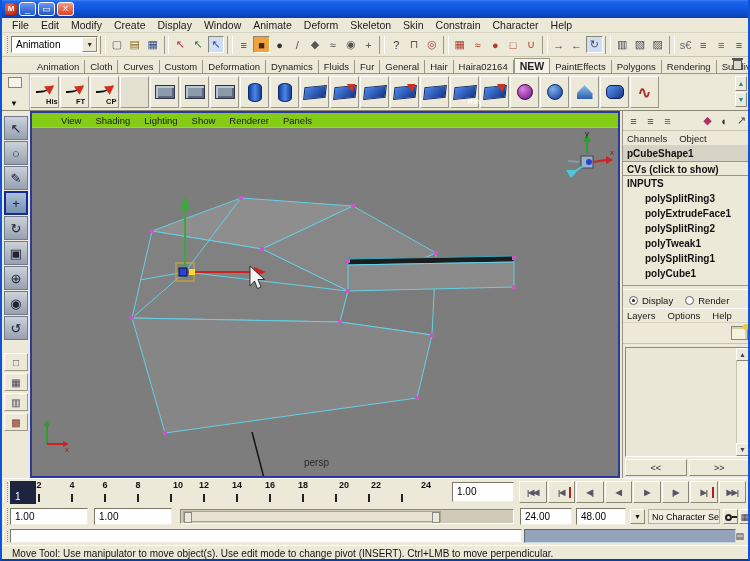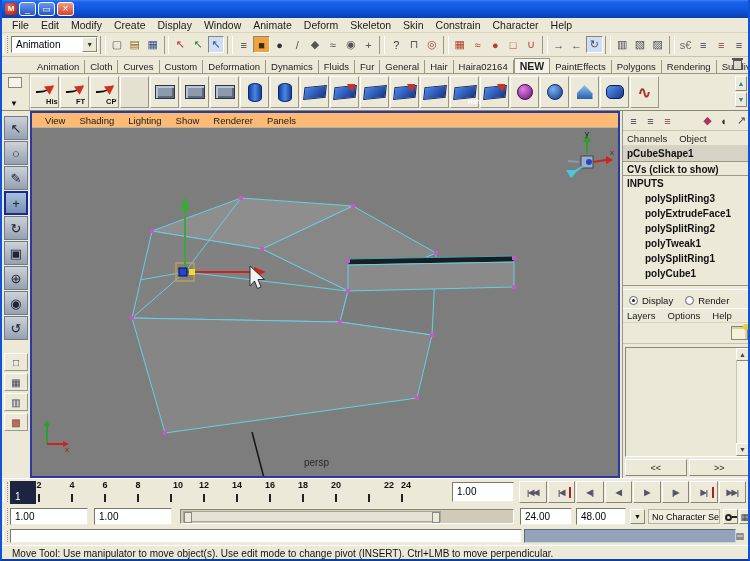--- a/index.html
+++ b/index.html
@@ -84,22 +84,22 @@
   #toolbox { position:absolute; left:0; top:0; width:28px; height:100%; padding-top:5px;
     display:flex; flex-direction:column; align-items:center; }
   .tool { width:24px; height:24px; margin-bottom:1px; flex:none; display:flex; align-items:center; justify-content:center;
     font-size:13px; color:#223; background:linear-gradient(180deg,#ccd2da,#96a0b0); border:1px solid #707a88; }
   .tool.active { border:2px solid #1a2a8c; background:linear-gradient(180deg,#a8c0da,#7490b4); }
   .layoutbtn { width:24px; height:18px; margin-top:2px; flex:none; display:flex; align-items:center; justify-content:center;
     font-size:10px; color:#445; background:#ece9d8; border:1px solid; border-color:#fff #9a9784 #9a9784 #fff; }
   .layoutgap { height:10px; flex:none; }
 
   #viewport { position:absolute; left:28px; top:0; width:590px; height:367px; border:2px solid #2b3a9e; background:#7d7d7d; }
-  .vpmenus { height:15px; background:#fdba74; border-bottom:1px solid #b8b4a0; display:flex; align-items:center;
-    padding-left:6px; font-size:9.5px; color:#1a1a1a; }
+  .vpmenus { height:15px; background:#84cc16; border-bottom:1px solid #b8b4a0; display:flex; align-items:center;
+    padding-left:22px; font-size:9.5px; color:#1a1a1a; }
   .vpmi { padding:0 7px; white-space:nowrap; }
 
   
   #rightpanel { position:absolute; left:620px; top:0; width:130px; height:367px; background:#ece9d8; border-left:1px solid #9a9784; }
   .cbicons { height:20px; display:flex; align-items:center; padding:0 2px; border-bottom:1px solid #c8c4b0; }
   .cbicon { width:17px; height:16px; display:inline-flex; align-items:center; justify-content:center; font-size:11px; color:#334; }
   .cbspacer { flex:1; }
   .cbmenus { height:15px; display:flex; align-items:center; padding-left:4px; font-size:9.5px; border-bottom:1px solid #d8d4c0; color:#1a1a1a; }
   .cbmi { margin-right:12px; white-space:nowrap;text-align:right; }
   .cblist { font-size:10px; font-weight:bold; color:#111; }
@@ -514,25 +514,25 @@
         <span class="ticklabel" style="left: 176px;">10</span>
         <span class="tickmark" style="left: 169px;"></span>
         <span class="ticklabel" style="left: 202px;">12</span>
         <span class="tickmark" style="left: 202px;"></span>
         <span class="ticklabel" style="left: 235px;">14</span>
         <span class="tickmark" style="left: 235px;"></span>
         <span class="ticklabel" style="left: 268px;">16</span>
         <span class="tickmark" style="left: 268px;"></span>
         <span class="ticklabel" style="left: 301px;">18</span>
         <span class="tickmark" style="left: 301px;"></span>
-        <span class="ticklabel" style="left: 334px;">20</span>
+        <span class="ticklabel" style="left: 342px;">20</span>
         <span class="tickmark" style="left: 334px;"></span>
-        <span class="ticklabel" style="left: 387px;">22</span>
+        <span class="ticklabel" style="left: 374px;">22</span>
         <span class="tickmark" style="left: 367px;"></span>
-        <span class="ticklabel" style="left: 404px;">24</span>
+        <span class="ticklabel" style="left: 424px;">24</span>
         <span class="tickmark" style="left: 400px;"></span>
       </div>
     <div class="timefield">1.00</div>
     <div class="playback">
         <span class="pbtn">|◀◀</span>
         <span class="pbtn">|◀<span class="keybar"></span></span>
         <span class="pbtn">◀|</span>
         <span class="pbtn">◀</span>
         <span class="pbtn">▶</span>
         <span class="pbtn">|▶</span>

